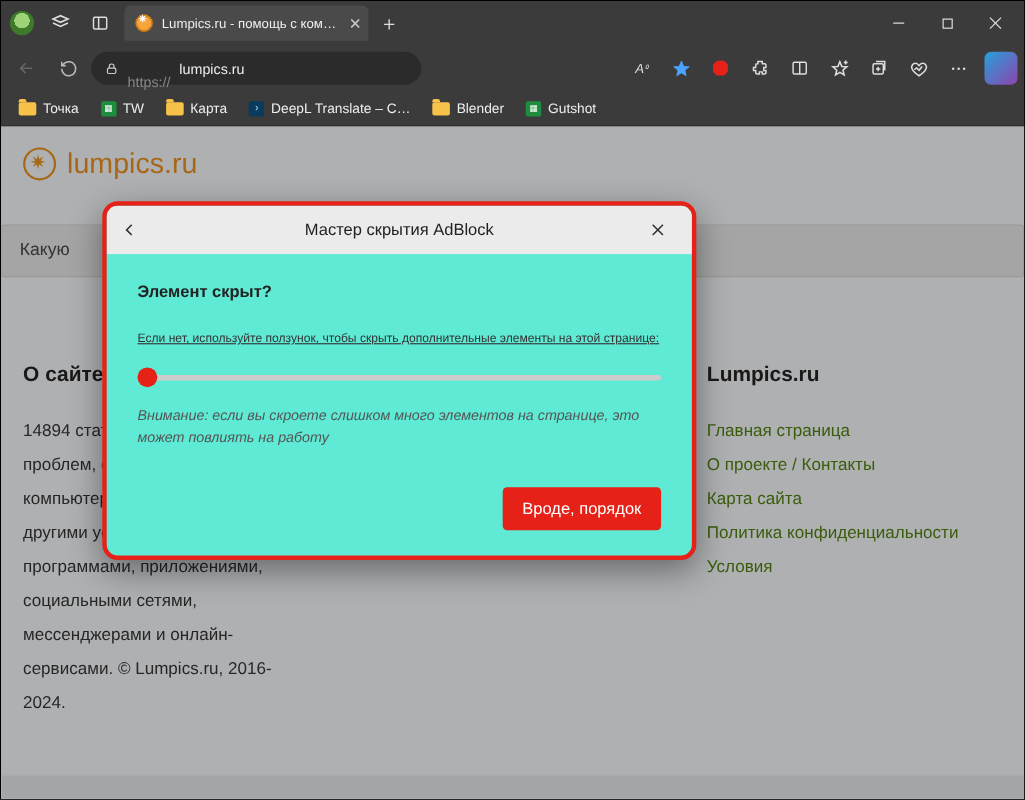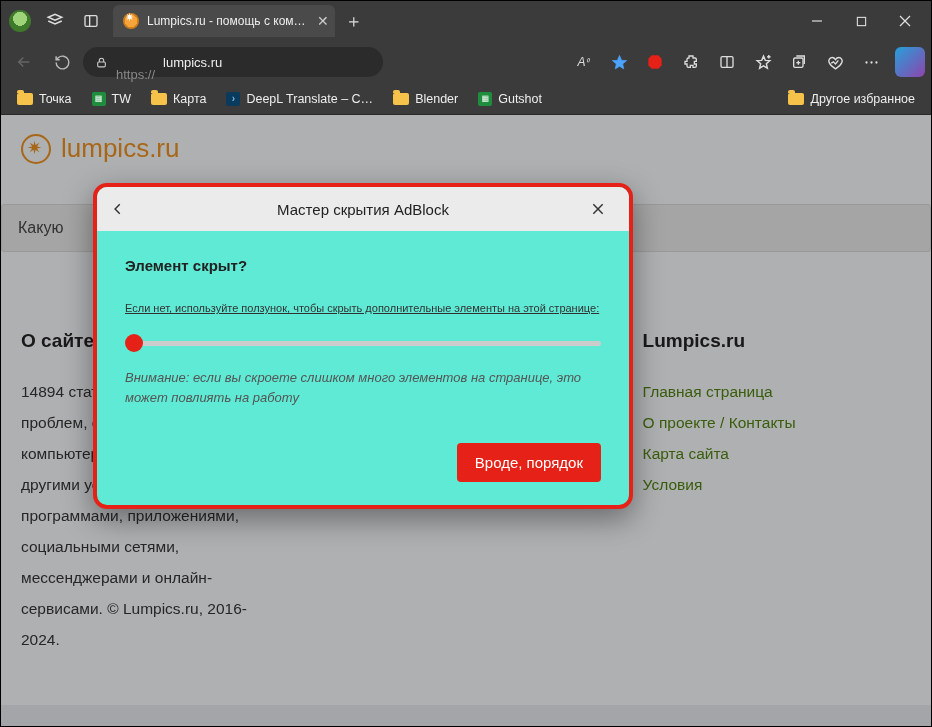--- a/index.html
+++ b/index.html
@@ -224,24 +224,20 @@
       </div>
     <div class="bm">
         <span class="folder"></span>
         <span>Blender</span>
       </div>
     <div class="bm">
         <span class="sheet">▦</span>
         <span>Gutshot</span>
       </div>
     <div class="grow"></div>
-    <div class="bm">
-        <span class="folder"></span>
-        <span>Другое избранное</span>
-      </div>
   </div>
 
   <div class="viewport">
     <div class="page">
       <div class="site-header">
         <div class="site-logo"></div>
         <div class="site-name">lumpics.ru</div>
       </div>
       <div class="question-bar">
         <input type="text" value="Какую" style="">
@@ -259,20 +255,21 @@
             <div>мессенджерами и онлайн-</div>
             <div>сервисами. © Lumpics.ru, 2016-</div>
             <div>2024.</div>
           </div>
         </div>
         <div class="col2">
           <h3>Lumpics.ru</h3>
           <div><a href="#">Главная страница</a></div>
           <div><a href="#">О проекте / Контакты</a></div>
           <div><a href="#">Карта сайта</a></div>
+          <div><a href="#">Политика конфиденциальности</a></div>
           <div><a href="#">Условия</a></div>
         </div>
       </div>
       <div class="page-bottom-pad"></div>
     </div>
 
     <div class="shade"></div>
 
     <div class="modal-wrap">
       <div class="modal-header">

